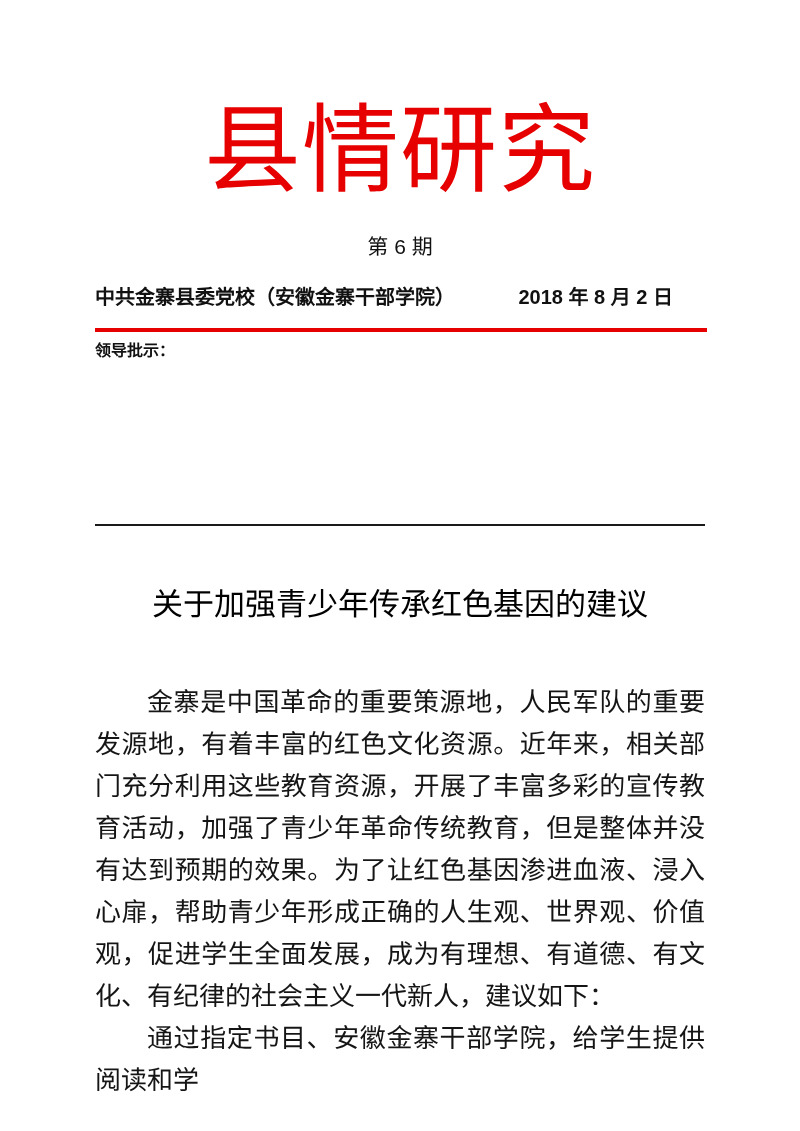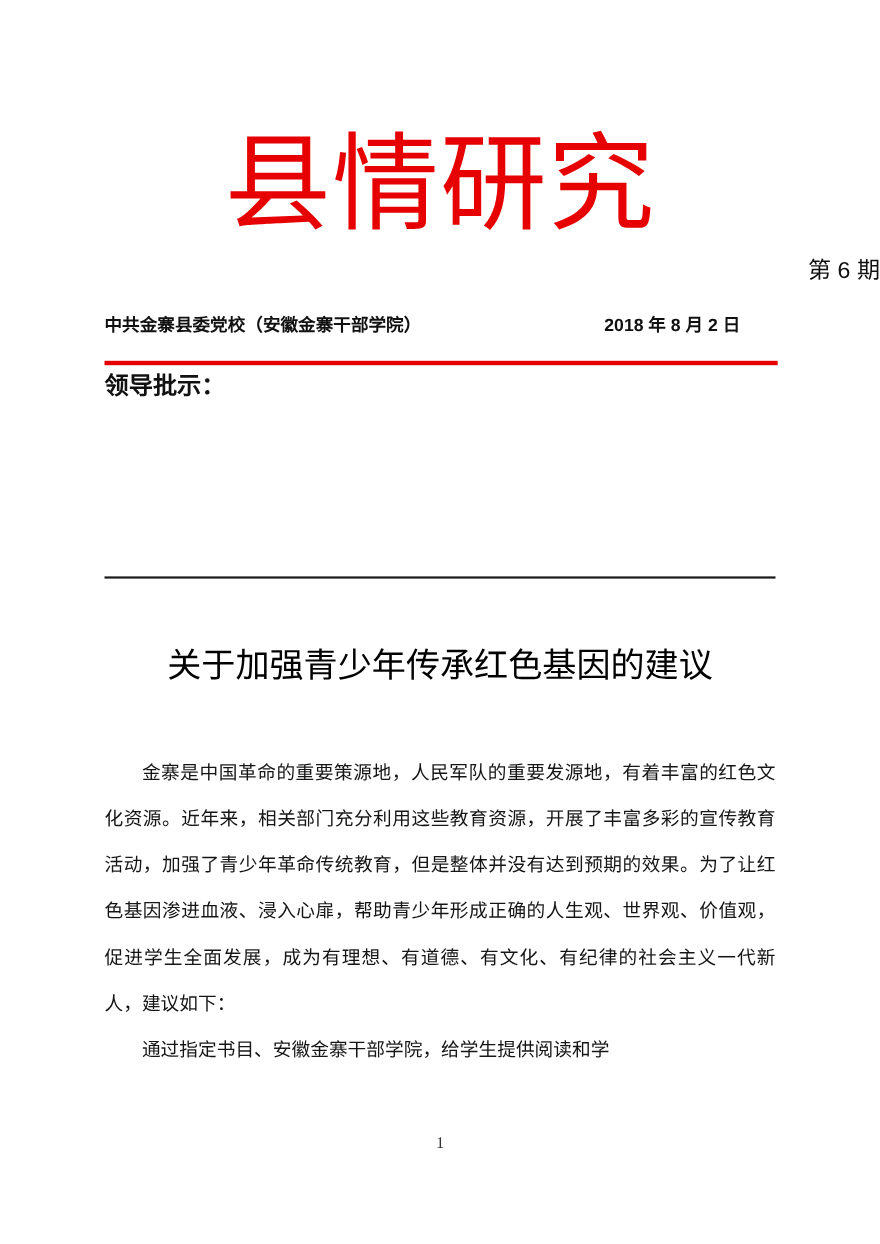--- a/index.html
+++ b/index.html
@@ -14,66 +14,66 @@
     margin:0 auto;
     background:#ffffff;
     color:var(--ink);
     font-family:"Liberation Serif", serif;
     overflow:hidden;
   }
   
   .masthead-title{
     position:absolute;
     top:88px; left:0; right:0;
-    margin:17px;
+    margin:0;
     text-align:center;
     font-family:"Liberation Sans", sans-serif;
     font-weight:400;
     font-size:97px;
     line-height:1.3;
     letter-spacing:1px;
     color:var(--red);
     white-space:nowrap;
   }
   .issue{
     position:absolute;
     top:234px; left:0; right:0;
-    text-align:right;
+    text-align:center;
     font-family:"Liberation Sans", sans-serif;
     font-size:21px;
     line-height:26px;
     color:var(--ink);
   }
   .meta-row{
     position:absolute;
     top:283px; left:95px; right:95px;
     display:flex;
     justify-content:space-between;
     align-items:baseline;
     font-family:"Liberation Sans", sans-serif;
     font-weight:700;
-    font-size:16px;
+    font-size:20px;
     line-height:28px;
     color:var(--ink);
     white-space:nowrap;
   }
   .meta-date{ margin-right:32px;margin-left:28px; }
   .red-rule{
     position:absolute;
     top:328px; left:95px; right:93px;
     height:4px;
     background:var(--red);
   }
   
   .leader-label{
     position:absolute;
     top:338px; left:95px;
     font-family:"Liberation Sans", sans-serif;
     font-weight:700;
-    font-size:22px;
+    font-size:16px;
     line-height:26px;
     color:var(--ink);
   }
   .black-rule{
     position:absolute;
     top:524px; left:95px; right:95px;
     height:2px;
     background:#1a1a1a;
   }
   
@@ -88,21 +88,21 @@
     line-height:42px;
     color:#000000;
     white-space:nowrap;
   }
   .article-body{
     position:absolute;
     top:682px; left:95px; right:95px;
   }
   .article-body p{
     margin:0;
-    font-size:17px;
+    font-size:26px;
     line-height:42px;
     text-align:justify;
     text-indent:2em;
     color:#151515;
     word-break:break-all;
   }
   
   .page-number{
     position:absolute;
     top:1030px; left:0; right:0;

